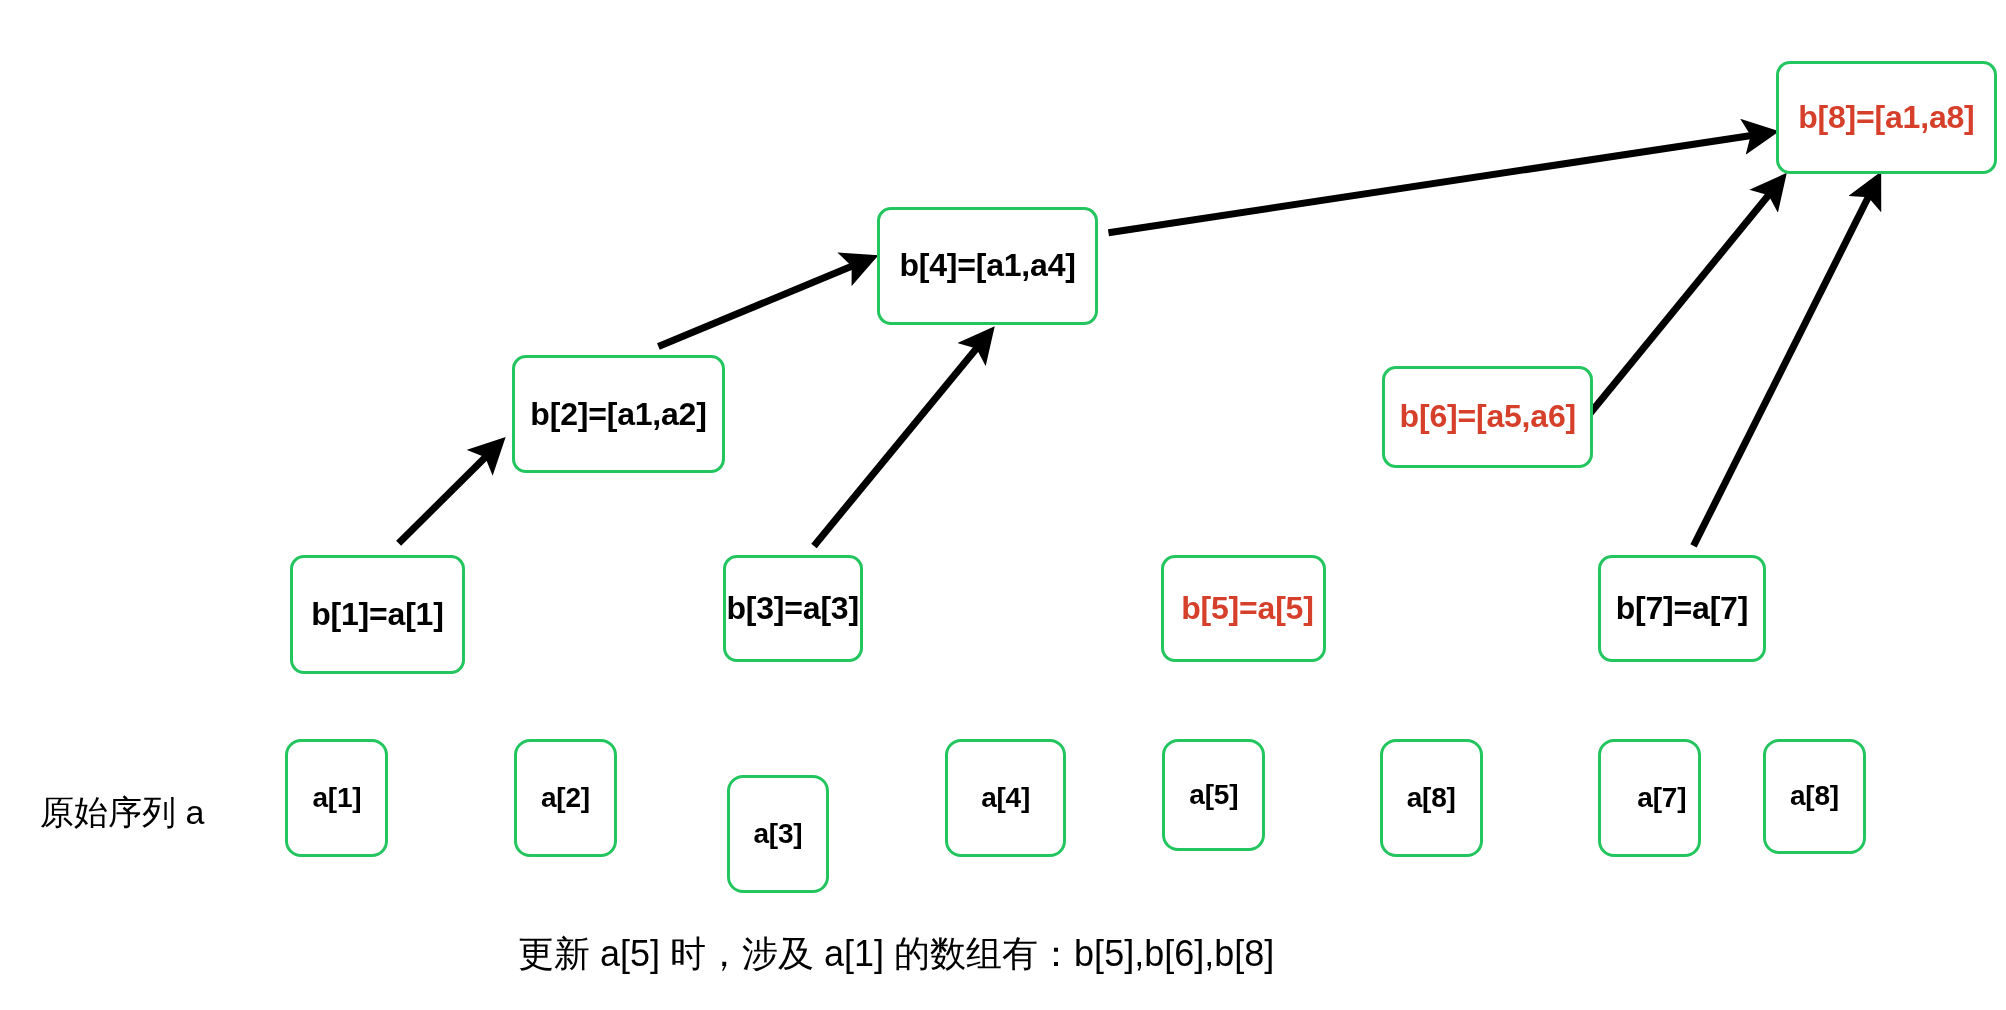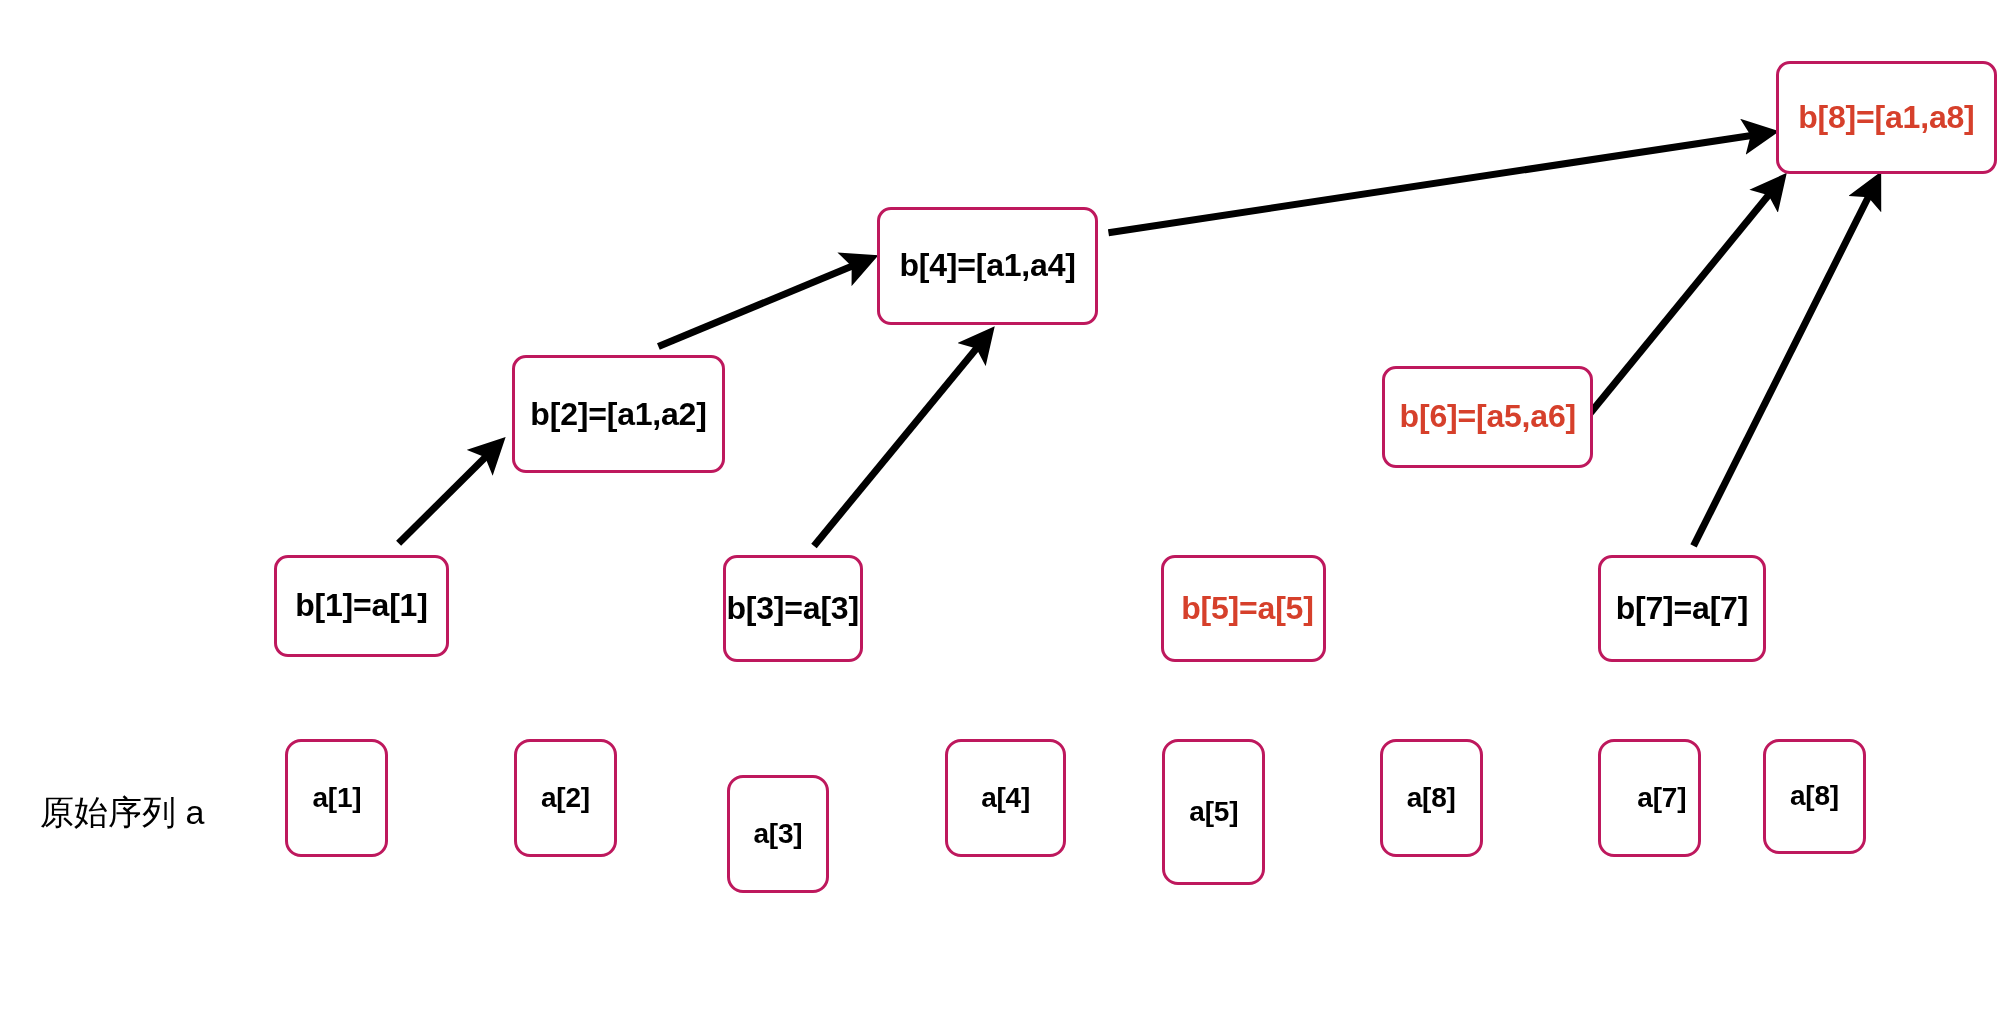--- a/index.html
+++ b/index.html
@@ -22,21 +22,21 @@
     position: absolute;
     left: 0;
     top: 0;
     width: 2006px;
     height: 1010px;
     pointer-events: none;
   }
   .node {
     position: absolute;
     box-sizing: border-box;
-    border: 3px solid #be185d;
+    border: 3px solid #22c55e;
     border-radius: 14px;
     background: #ffffff;
     display: flex;
     align-items: center;
     justify-content: center;
     font-weight: bold;
     letter-spacing: -0.2px;
     white-space: nowrap;
     color: #000000;
     z-index: 2;
@@ -82,36 +82,37 @@
         <line x1="512" y1="271" x2="675" y2="203" marker-end="url(#arrowhead)"></line>
         <line x1="633" y1="427" x2="768" y2="262" marker-end="url(#arrowhead)"></line>
         <line x1="862" y1="182" x2="1375" y2="104" marker-end="url(#arrowhead)"></line>
         <line x1="1258" y1="514" x2="1321" y2="445" marker-end="url(#arrowhead)"></line>
         <line x1="1219" y1="345" x2="1384" y2="142" marker-end="url(#arrowhead)"></line>
         <line x1="1317" y1="427" x2="1459" y2="142" marker-end="url(#arrowhead)"></line>
       </g>
   </svg>
 
   <div id="tree-layer">
-      <div class="node b-node" style="left: 274px; top: 554.861px; width: 174.882px; height: 102px;">b[1]=a[1]</div>
+      <div class="node b-node" style="left: 290px; top: 554.861px; width: 174.882px; height: 119px;">b[1]=a[1]</div>
       <div class="node b-node" style="left: 511.787px; top: 355.418px; width: 213.459px; height: 117.62px;">b[2]=[a1,a2]</div>
       <div class="node b-node" style="left: 722.674px; top: 554.861px; width: 140px; height: 107.392px;">b[3]=a[3]</div>
       <div class="node b-node" style="left: 876.982px; top: 207.114px; width: 221.174px; height: 117.62px;">b[4]=[a1,a4]</div>
       <div class="node b-node red" style="left: 1161.17px; top: 554.861px; width: 164.595px; height: 107.392px; padding-left: 8px;">b[5]=a[5]</div>
       <div class="node b-node red" style="left: 1382.34px; top: 365.646px; width: 210.887px; height: 102.278px;">b[6]=[a5,a6]</div>
       <div class="node b-node" style="left: 1598.37px; top: 554.861px; width: 167.167px; height: 107.392px;">b[7]=a[7]</div>
       <div class="node b-node red" style="left: 1775.82px; top: 61.3671px; width: 221.174px; height: 112.506px;">b[8]=[a1,a8]</div>
     </div>
   <div id="array-layer">
       <div class="node a-node" style="left: 285.469px; top: 738.962px; width: 102.872px; height: 117.62px;">a[1]</div>
       <div class="node a-node" style="left: 514px; top: 738.962px; width: 102.872px; height: 117.62px;">a[2]</div>
       <div class="node a-node" style="left: 726.532px; top: 738.962px; width: 102.872px; height: 117.62px; margin-top: 36px;">a[3]</div>
       <div class="node a-node" style="left: 945.135px; top: 738.962px; width: 121px; height: 117.62px;">a[4]</div>
-      <div class="node a-node" style="left: 1162.45px; top: 738.962px; width: 102.872px; height: 146px;">a[5]</div>
+      <div class="node a-node" style="left: 1162.45px; top: 738.962px; width: 102.872px; height: 112px;">a[5]</div>
       <div class="node a-node" style="left: 1379.77px; top: 738.962px; width: 102.872px; height: 117.62px;">a[8]</div>
       <div class="node a-node" style="left: 1598.37px; top: 738.962px; width: 102.872px; height: 117.62px; padding-left: 24px;">a[7]</div>
       <div class="node a-node" style="left: 1763px; top: 738.962px; width: 102.872px; height: 115px;">a[8]</div>
     </div>
 
   <div class="series-label" style="left:40px; top:790px;">原始序列 a</div>
 
+  <div class="caption" style="left:518px; top:930px;">更新 a[5] 时，涉及 a[1] 的数组有：b[5],b[6],b[8]</div>
 
 </div>
 
 </body></html>

